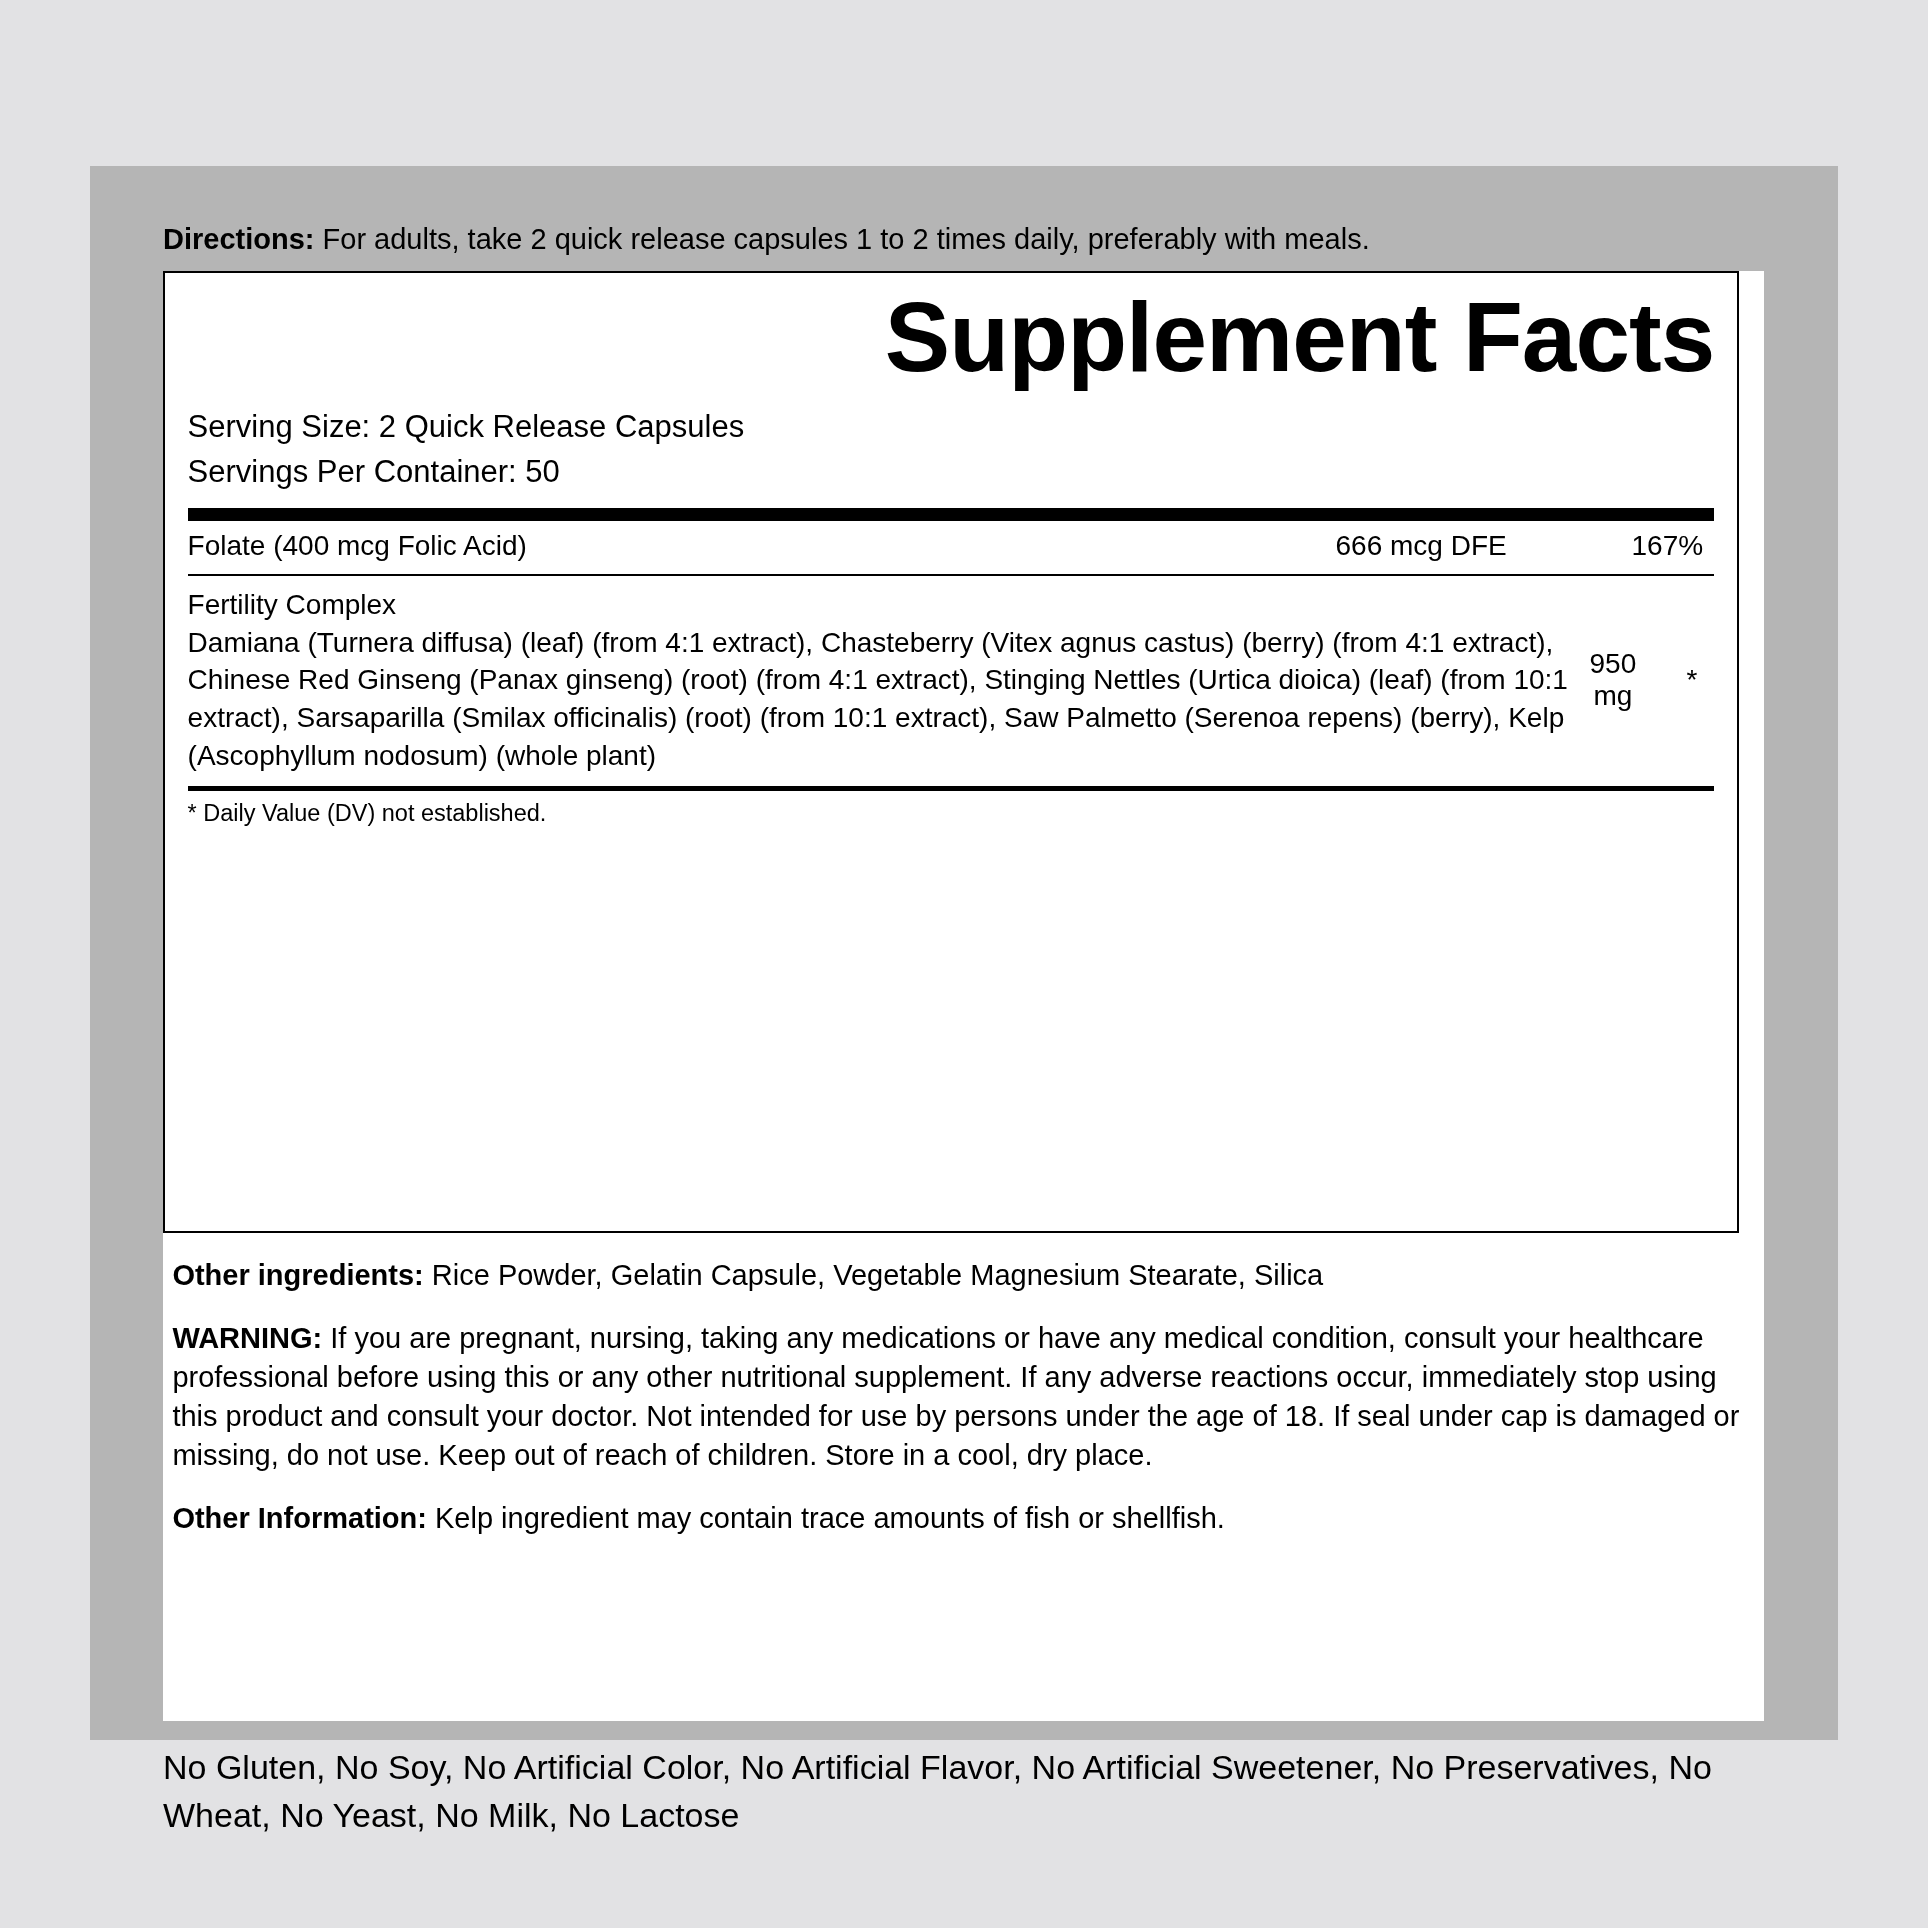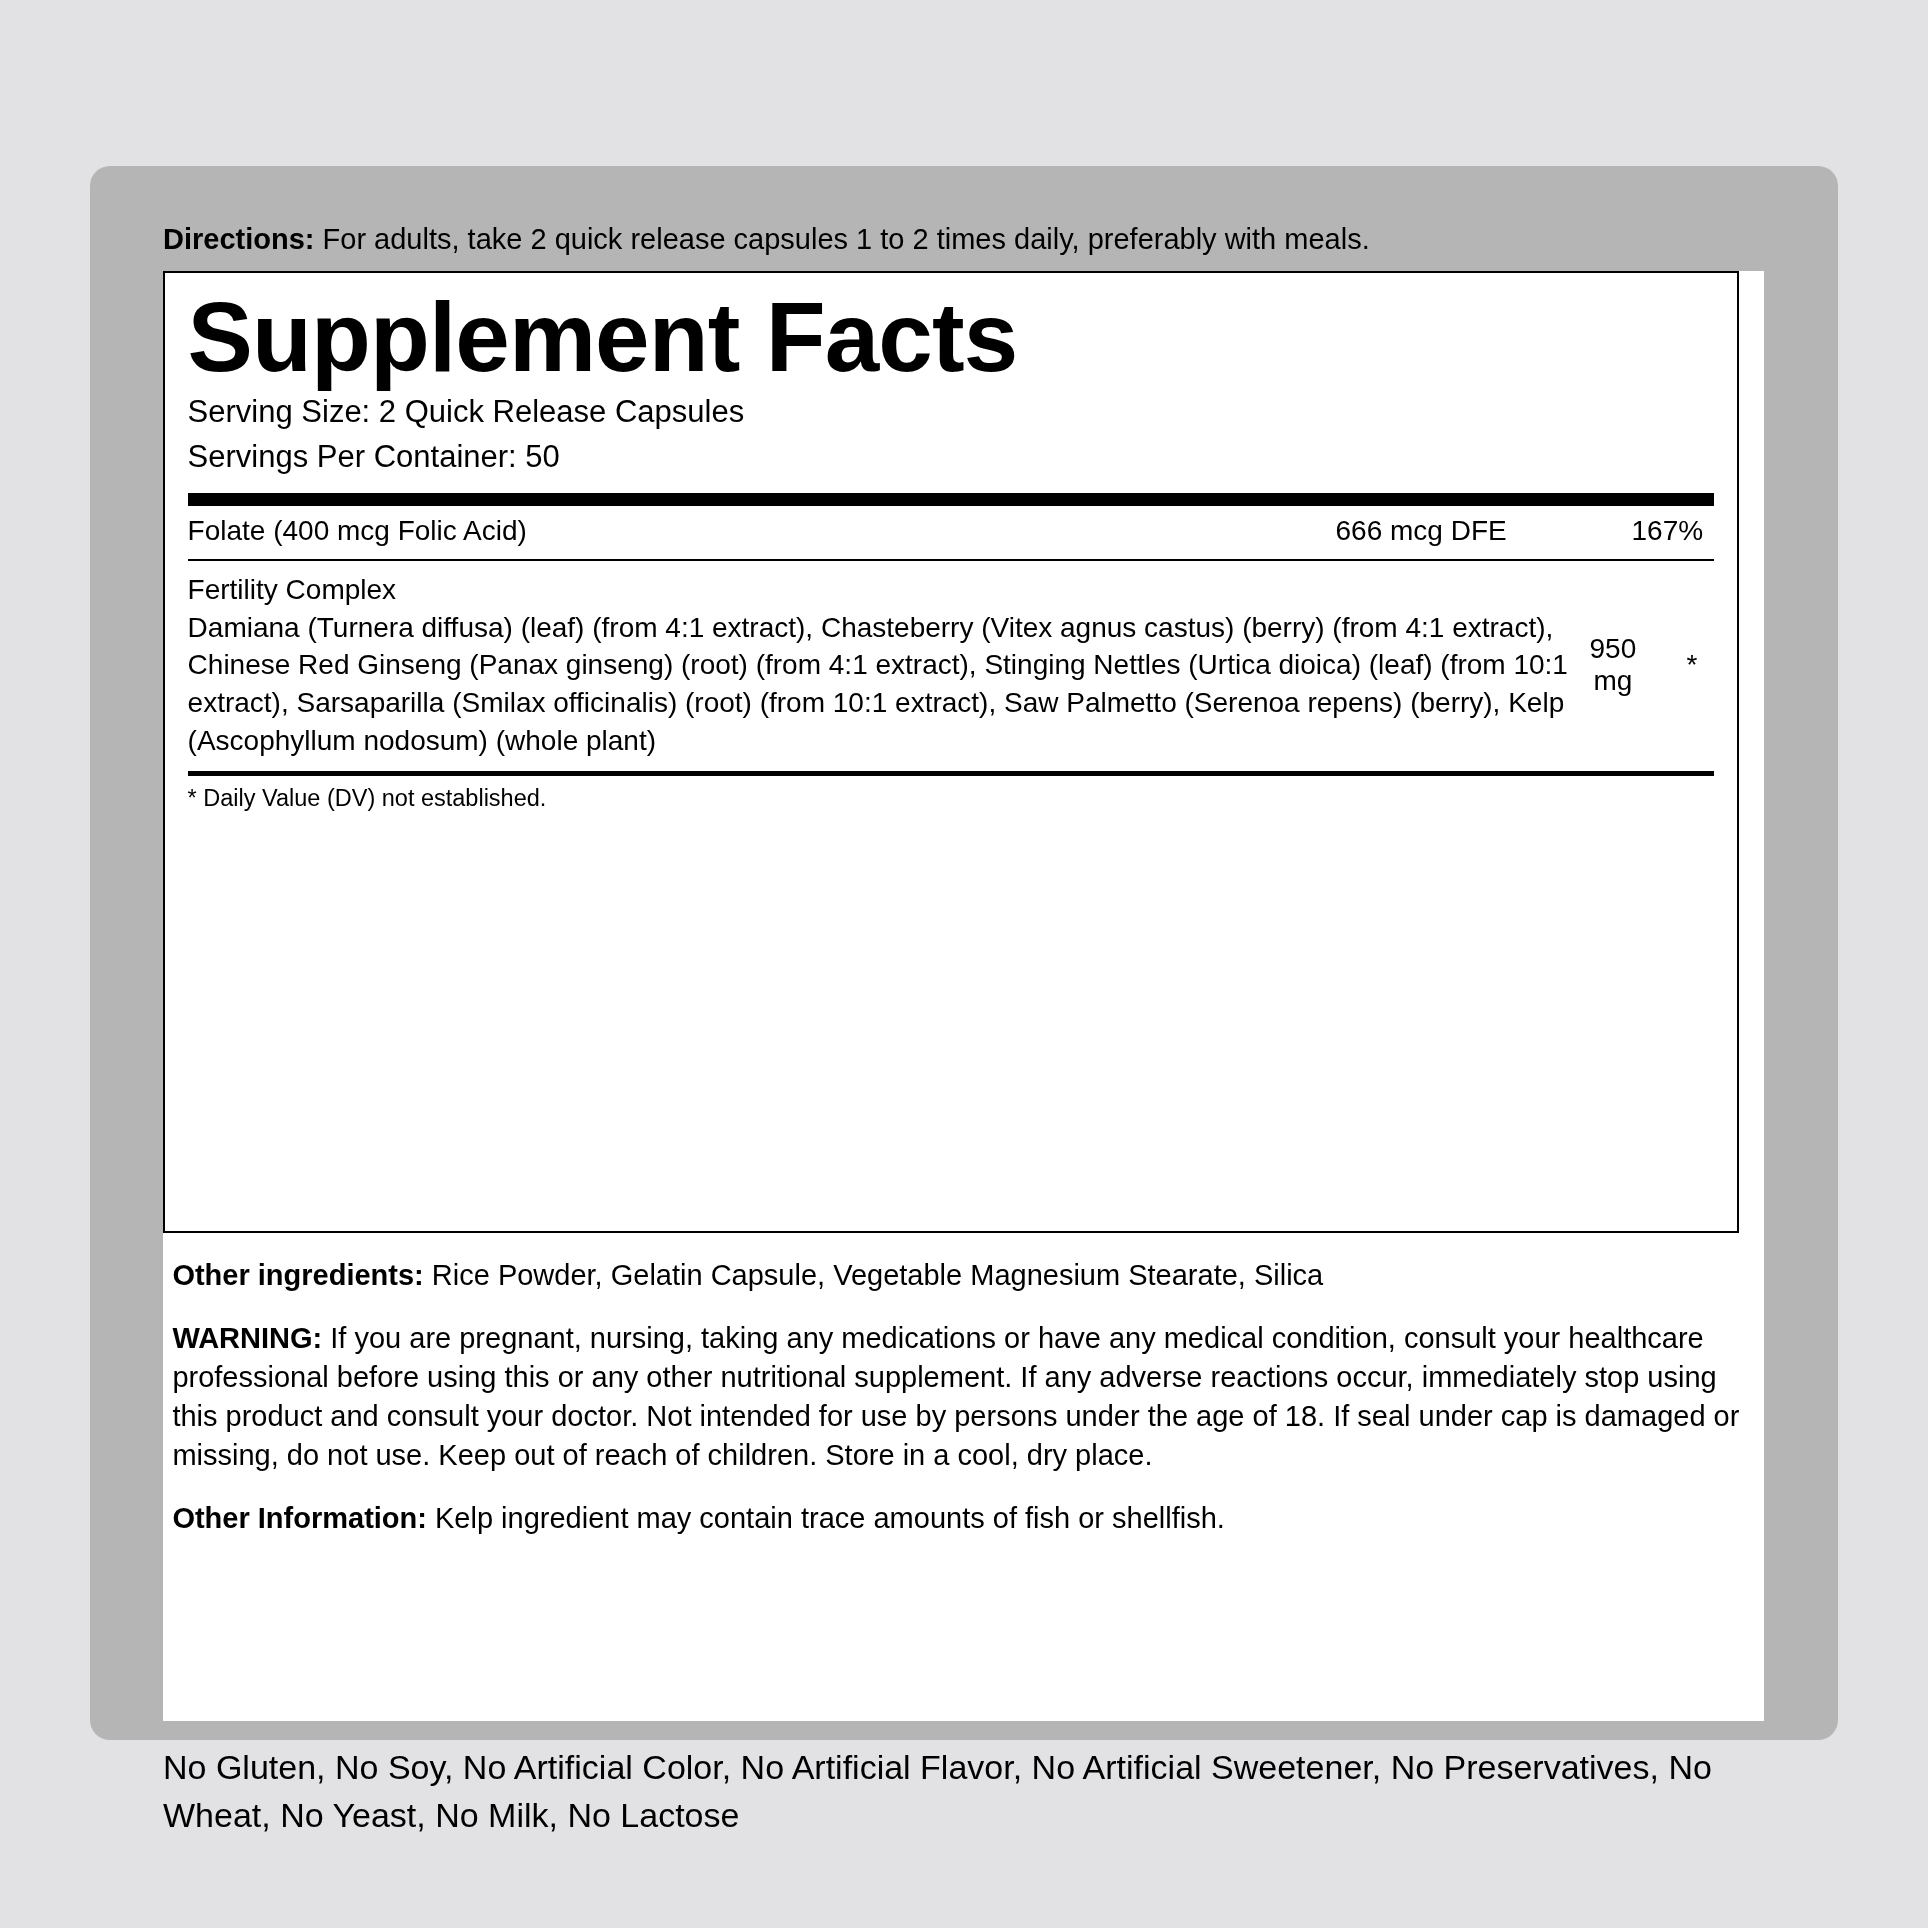--- a/index.html
+++ b/index.html
@@ -15,21 +15,20 @@
     overflow: hidden;
   }
 
   .panel {
     position: absolute;
     left: 90px;
     top: 166px;
     width: 1748px;
     height: 1574px;
     background: #b5b5b5;
-    border-radius: 20px;
   }
 
   .directions {
     position: absolute;
     left: 73px;
     top: 55px;
     width: 1638px;
     font-size: 29px;
     line-height: 1.25;
     color: #000;
@@ -64,21 +63,22 @@
     left: 22.6px;
     right: 22.6px;
     top: 13px;
   }
 
   .sf-title {
     font-size: 98px;
     font-weight: bold;
     letter-spacing: -0.9px;
     line-height: 1.05;
-    margin: 0 0 1px 0;
+    margin: 0 0 16px 0;
+    text-align: right;
   }
 
   .sf-serving {
     font-size: 31px;
     line-height: 1.45;
   }
 
   .rule-thick {
     height: 8.5px;
     background: #000;

